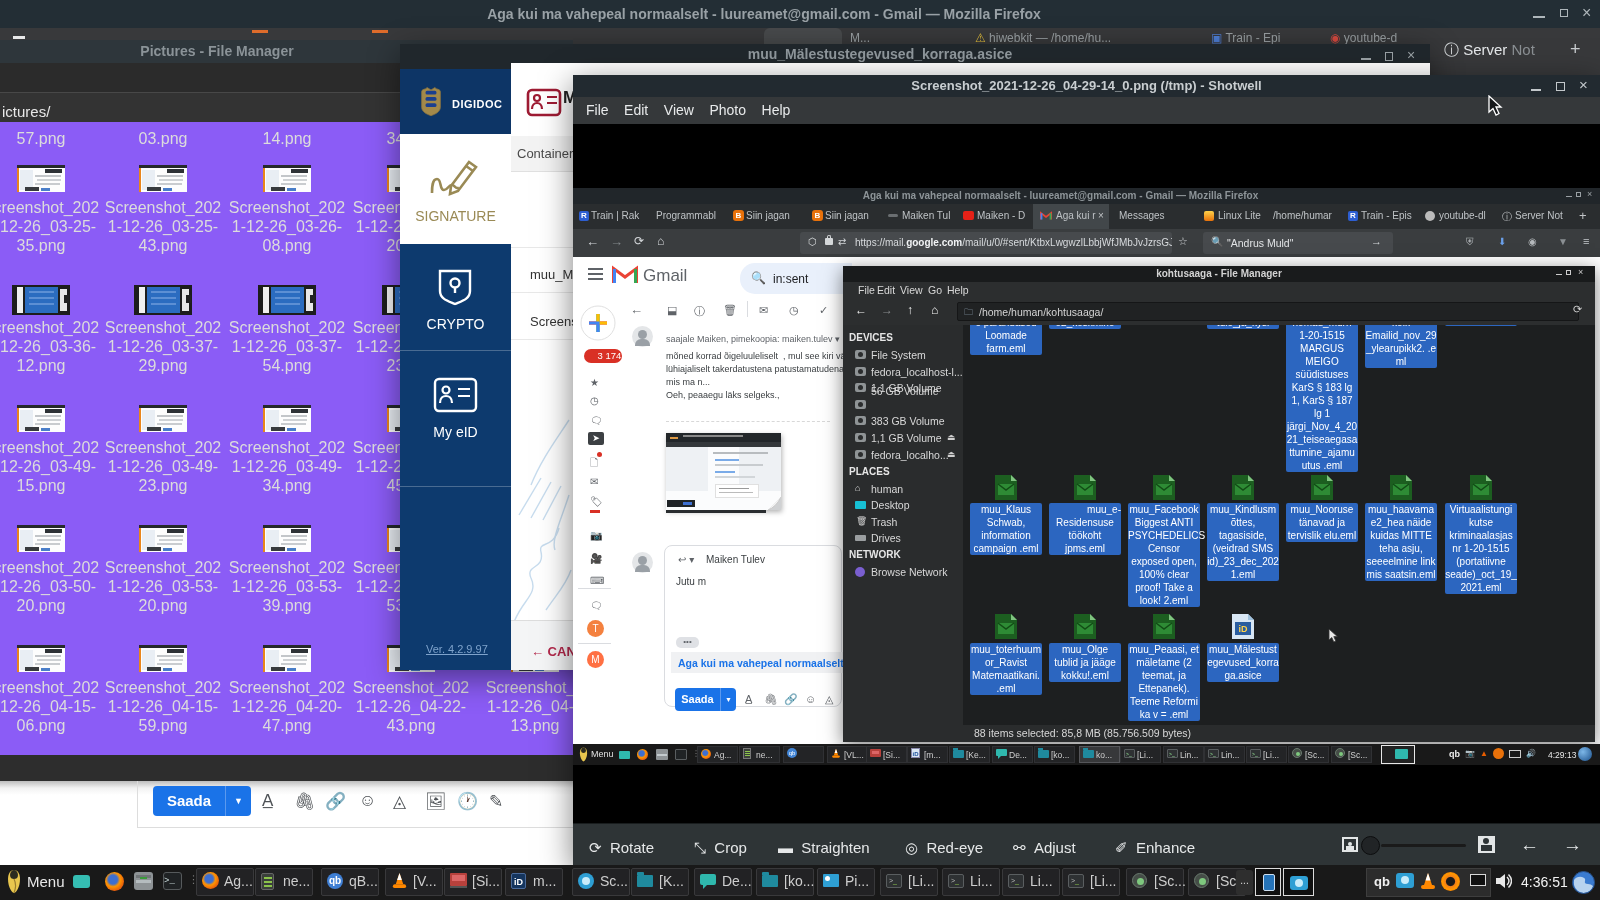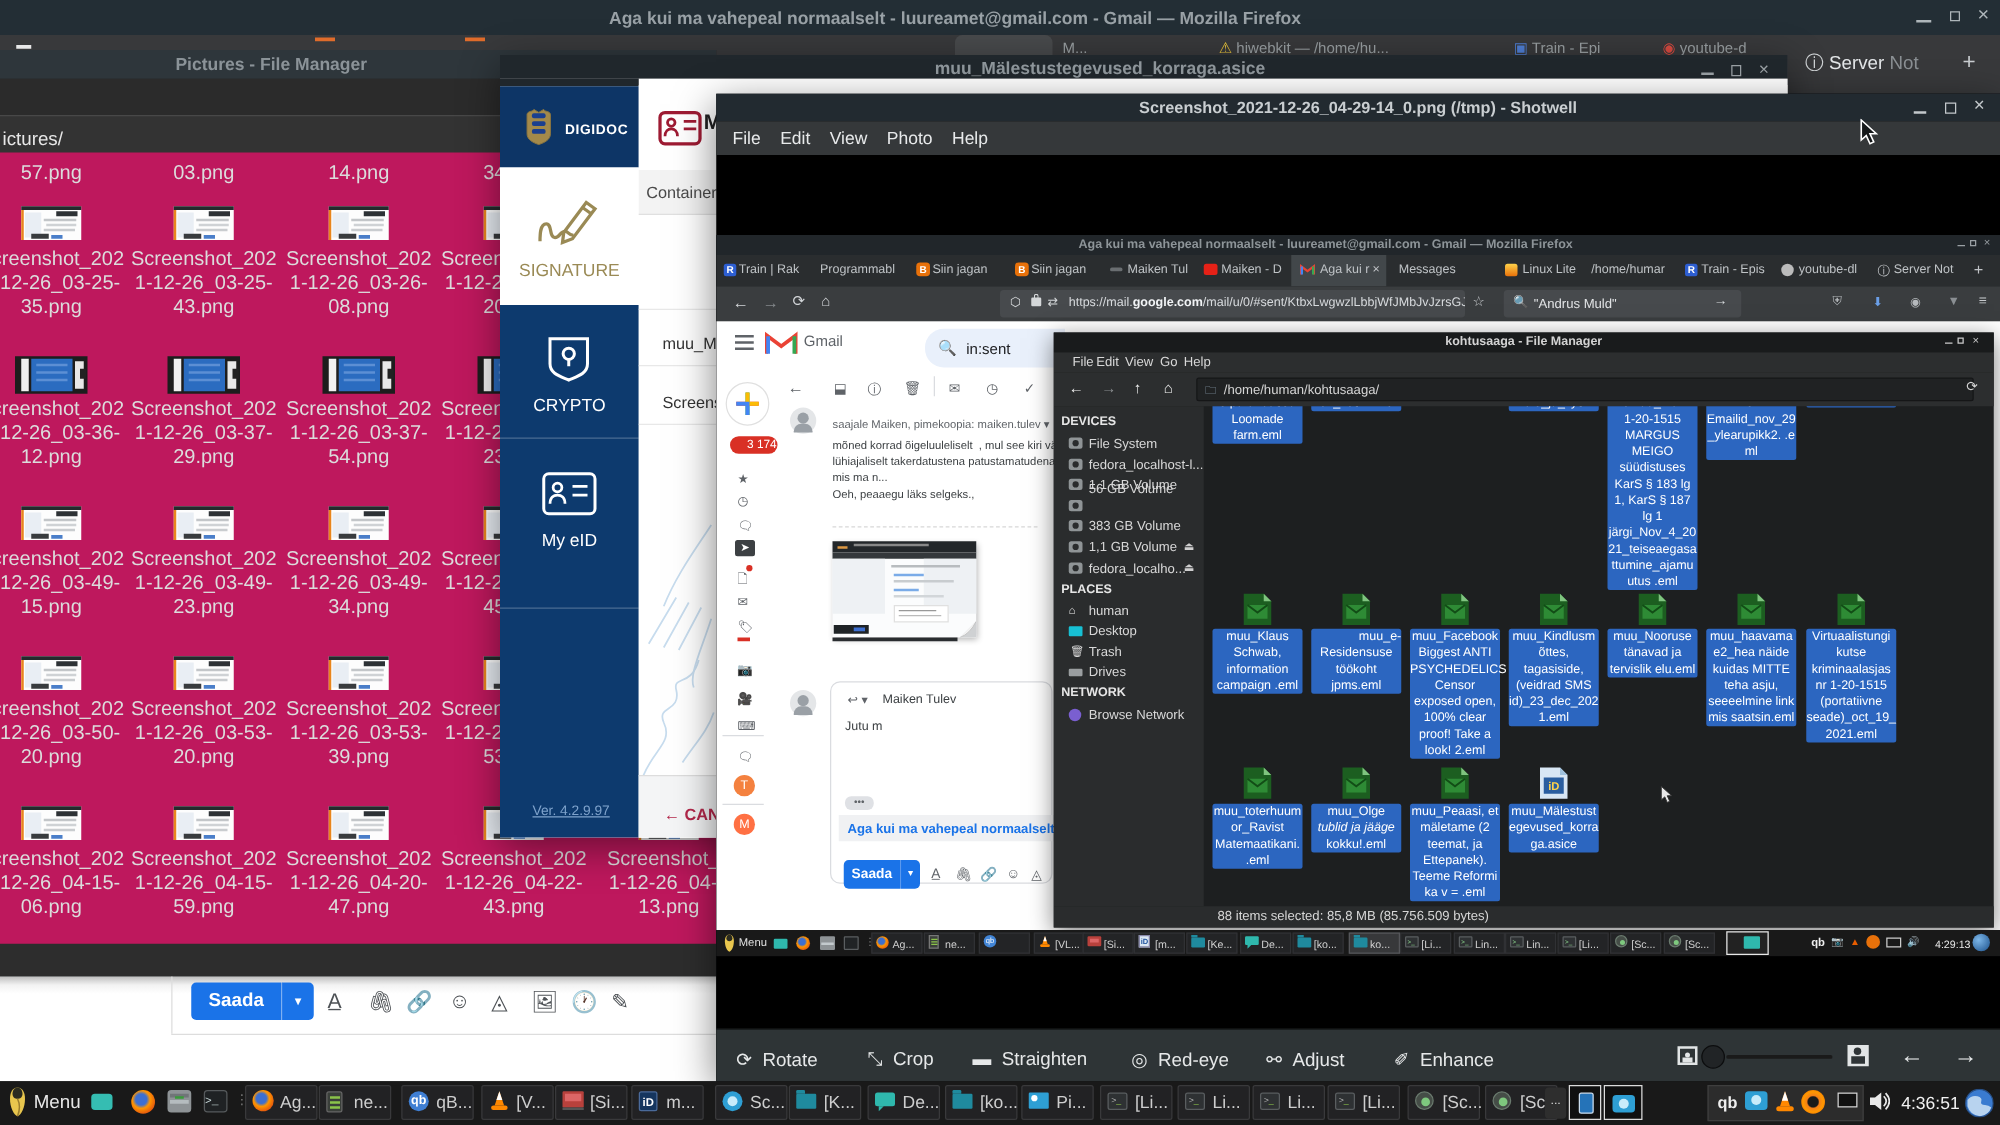--- a/index.html
+++ b/index.html
@@ -45,21 +45,21 @@
 </div>
 
 <div class="abs" id="fm" style="left:0;top:40px;width:573px;height:741px;z-index:1;background:#2d2d2d;">
   <div class="abs" style="left:0;top:0;width:573px;height:23px;background:#2e363b;">
     <div class="abs" style="left:0;top:0;width:434px;height:23px;text-align:center;line-height:23px;font-size:14px;font-weight:bold;color:#8b9398;">Pictures - File Manager</div>
   </div>
   <div class="abs" style="left:0;top:23px;width:573px;height:29px;background:#2b2b2b;"></div>
   <div class="abs" style="left:0;top:52px;width:573px;height:32px;background:#333333;border-top:1px solid #484848;border-bottom:1px solid #222;">
     <div class="abs" style="left:2px;top:10px;font-size:15px;color:#e8e8e8;">ictures/</div>
   </div>
-  <div class="abs" id="fmgrid" style="left:0;top:82px;width:573px;height:633px;background:#be185d;overflow:hidden;">
+  <div class="abs" id="fmgrid" style="left:0;top:82px;width:573px;height:633px;background:#8b5cf6;overflow:hidden;">
         <div class="abs" style="left:-21px;top:8px;width:124px;text-align:center;font-size:16px;color:#dcdcdc;white-space:nowrap;">57.png</div>
         <div class="abs" style="left:101px;top:8px;width:124px;text-align:center;font-size:16px;color:#dcdcdc;white-space:nowrap;">03.png</div>
         <div class="abs" style="left:225px;top:8px;width:124px;text-align:center;font-size:16px;color:#dcdcdc;white-space:nowrap;">14.png</div>
         <div class="abs" style="left:349px;top:8px;width:124px;text-align:center;font-size:16px;color:#dcdcdc;white-space:nowrap;">34.png</div>
         <div class="abs" style="left:17px;top:43px;width:48px;height:27px;background:#fdfdfd;">
           <div class="abs" style="left:0;top:0;width:48px;height:3px;background:#26292c;"></div>
           <div class="abs" style="left:0;top:3px;width:2px;height:24px;background:#e8851c;"></div>
           <div class="abs" style="left:3px;top:5px;width:13px;height:20px;background:#e9eef4;"></div>
           <div class="abs" style="left:28px;top:4px;width:17px;height:4px;background:#2e3236;"></div>
           <div class="abs" style="left:18px;top:10px;width:26px;height:2px;background:#c3c6c9;"></div>
@@ -498,21 +498,21 @@
         <div class="abs" style="left:955px;top:48px;font-size:10px;color:#b5b9bc;">◉</div>
         <div class="abs" style="left:985px;top:48px;font-size:10px;color:#8a8f93;">▼</div>
         <div class="abs" style="left:1010px;top:47px;font-size:11px;color:#c6c9cc;">≡</div>
         <div class="abs" style="left:0;top:69px;width:1027px;height:487px;background:#ffffff;"></div>
         <div class="abs" style="left:15px;top:80px;width:15px;height:2px;background:#5f6368;box-shadow:0 5px 0 #5f6368, 0 10px 0 #5f6368;"></div>
         <svg class="abs" style="left:39px;top:76px;" width="26" height="20" viewBox="0 0 26 20">
           <path d="M1 19 V4 l12 9 L25 4 v15" fill="none" stroke="#ea4335" stroke-width="3"></path>
           <path d="M1 5 h3 v14 H1 z" fill="#4285f4"></path>
           <path d="M22 5 h3 v14 h-3 z" fill="#34a853"></path>
         </svg>
-        <div class="abs" style="left:70px;top:78px;font-size:12px;color:#5f6368;">Gmail</div>
+        <div class="abs" style="left:70px;top:78px;font-size:17px;color:#5f6368;">Gmail</div>
         <div class="abs" style="left:167px;top:75px;width:112px;height:31px;background:#e9f0fb;border-radius:15px 0 0 15px;"></div>
         <div class="abs" style="left:178px;top:83px;font-size:12px;color:#5f6368;">🔍</div>
         <div class="abs" style="left:200px;top:84px;font-size:12px;color:#202124;">in:sent</div>
         <div class="abs" style="left:57px;top:114px;font-size:13px;color:#5f6368;">←</div>
         <div class="abs" style="left:94px;top:116px;font-size:11px;color:#5f6368;">⬓</div>
         <div class="abs" style="left:121px;top:116px;font-size:11px;color:#5f6368;">ⓘ</div>
         <div class="abs" style="left:150px;top:116px;font-size:11px;color:#5f6368;">🗑</div>
         <div class="abs" style="left:174px;top:113px;width:1px;height:16px;background:#dadce0;"></div>
         <div class="abs" style="left:186px;top:116px;font-size:11px;color:#5f6368;">✉</div>
         <div class="abs" style="left:216px;top:116px;font-size:11px;color:#5f6368;">◷</div>
@@ -809,21 +809,21 @@
               <text x="12" y="19" font-size="9" font-weight="bold" fill="#ffd24a" text-anchor="middle">iD</text>
             </svg>
             <div class="abs" style="left:7px;top:318px;width:72px;background:#2c66c0;border-radius:2px;color:#fff;font-size:10px;text-align:center;">
               <div style="height:13px;line-height:13px;white-space:nowrap;">muu_toterhuum</div>
               <div style="height:13px;line-height:13px;white-space:nowrap;">or_Ravist</div>
               <div style="height:13px;line-height:13px;white-space:nowrap;">Matemaatikani.</div>
               <div style="height:13px;line-height:13px;white-space:nowrap;">.eml</div>
             </div>
             <div class="abs" style="left:86px;top:318px;width:72px;background:#2c66c0;border-radius:2px;color:#fff;font-size:10px;text-align:center;">
               <div style="height:13px;line-height:13px;white-space:nowrap;">muu_Olge</div>
-              <div style="height:13px;line-height:13px;white-space:nowrap;font-style:italic;">tublid ja jääge</div>
+              <div style="height:13px;line-height:13px;white-space:nowrap;">tublid ja jääge</div>
               <div style="height:13px;line-height:13px;white-space:nowrap;">kokku!.eml</div>
             </div>
             <div class="abs" style="left:165px;top:318px;width:72px;background:#2c66c0;border-radius:2px;color:#fff;font-size:10px;text-align:center;">
               <div style="height:13px;line-height:13px;white-space:nowrap;">muu_Peaasi, et</div>
               <div style="height:13px;line-height:13px;white-space:nowrap;">mäletame (2</div>
               <div style="height:13px;line-height:13px;white-space:nowrap;">teemat, ja</div>
               <div style="height:13px;line-height:13px;white-space:nowrap;">Ettepanek).</div>
               <div style="height:13px;line-height:13px;white-space:nowrap;">Teeme Reformi</div>
               <div style="height:13px;line-height:13px;white-space:nowrap;">ka v = .eml</div>
             </div>

